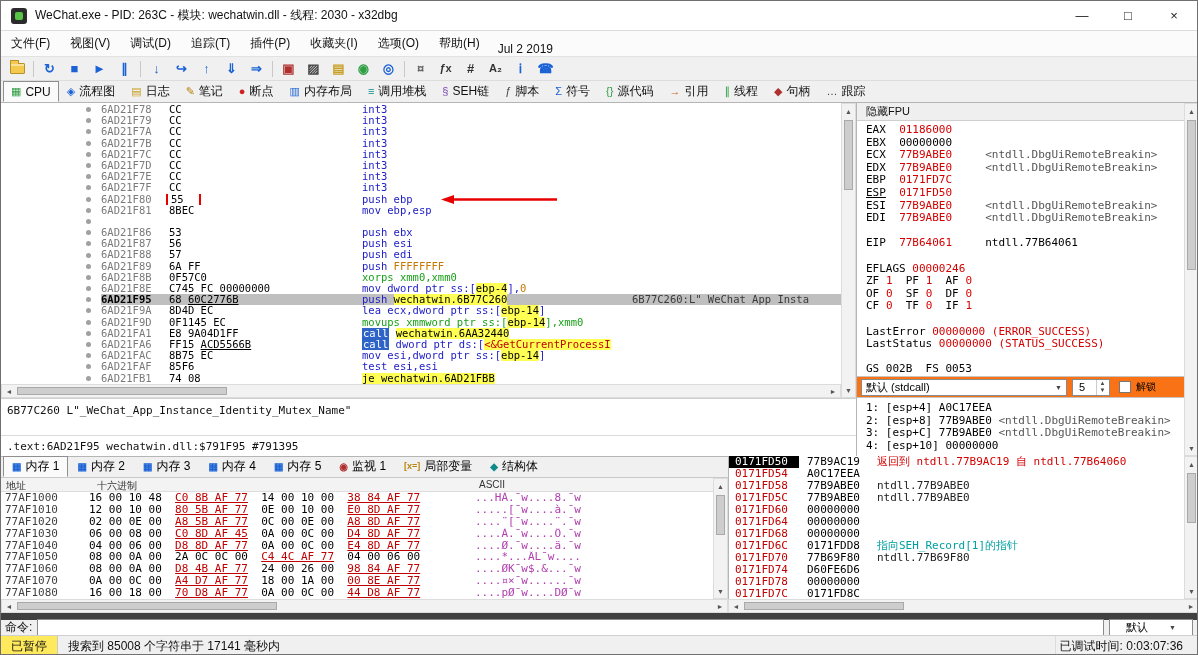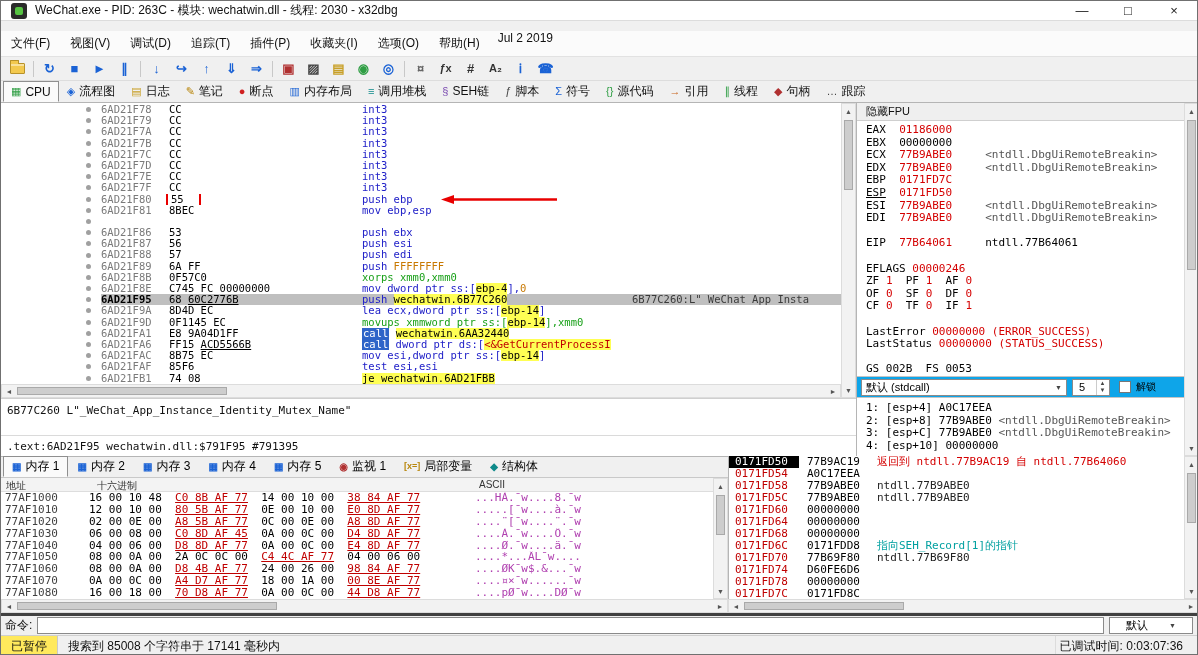--- a/index.html
+++ b/index.html
@@ -1,29 +1,29 @@
 <!DOCTYPE html>
 <html><head>
 <meta charset="utf-8">
 <style>
   *{margin:0;padding:0;box-sizing:border-box}
   html,body{background:#9a9a9a}
   body{font-family:"Liberation Sans",sans-serif}
   .window{position:relative;width:1198px;height:655px;background:#f0f0f0;border:1px solid #707070;overflow:hidden}
 
   
-  .titlebar{position:absolute;left:0;top:0;right:0;height:20px;background:#ffffff;display:flex;align-items:center;border-bottom:1px solid #dcdcdc}
+  .titlebar{position:absolute;left:0;top:0;right:0;height:30px;background:#ffffff;display:flex;align-items:center;border-bottom:1px solid #dcdcdc}
   .app-icon{width:16px;height:16px;margin:0 8px 0 10px;background:#2b2b2b;border-radius:3px;position:relative;flex:none}
   .app-icon::after{content:'';position:absolute;inset:4px;background:#57c443;border-radius:2px}
   .title-text{font-size:12px;color:#111;white-space:nowrap}
   .title-controls{margin-left:auto;display:flex;height:100%}
   .tc{width:46px;display:flex;align-items:center;justify-content:center;font-size:13px;color:#222}
 
   
-  .menubar{position:absolute;left:0;top:30px;right:0;height:26px;background:#fbfbfb;display:flex;align-items:flex-start;border-bottom:1px solid #e2e2e2;font-size:12px}
+  .menubar{position:absolute;left:0;top:30px;right:0;height:26px;background:#fbfbfb;display:flex;align-items:flex-end;border-bottom:1px solid #e2e2e2;font-size:12px}
   .menu-item{padding:0 10px;height:100%;display:flex;align-items:center;color:#111}
   .menu-date{font-weight:normal;margin-left:8px;color:#111}
 
   
   .toolbar{position:absolute;left:0;top:56px;right:0;height:24px;background:#f0f0f0;border-bottom:1px solid #dddddd;display:flex;align-items:center;padding-left:4px}
   .tb-btn{width:25px;height:22px;display:flex;align-items:center;justify-content:center}
   .tb-icon{font-size:13px;font-weight:bold;line-height:1}
   .tb-icon.small{font-size:11px}
   .tb-sep{width:1px;height:16px;background:#c8c8c8;margin:0 3px;flex:none}
   .tb-icon.folder{width:15px;height:11px;background:#f3c94e;border:1px solid #b8922a;border-radius:1px;position:relative;box-shadow:inset 0 2px 0 rgba(255,255,255,.45)}
@@ -82,21 +82,21 @@
   
   .infobox{position:absolute;left:0;top:397px;width:855px;height:72px;background:#fff;border-top:1px solid #cfcfcf;font-family:"DejaVu Sans Mono",monospace;font-size:11px;color:#111}
   .info-line1{height:36px;padding:5px 6px}
   .info-line2{border-top:1px solid #dadada;padding:4px 6px}
 
   
   .regs{position:absolute;left:855px;top:102px;width:328px;height:353px;background:#fff;border-left:1px solid #b5b5b5}
   .reg-header{height:18px;background:#efefef;border-bottom:1px solid #cfcfcf;font-size:11px;display:flex;align-items:center;padding-left:9px;color:#111}
   .reg-body{position:absolute;top:18px;left:0;right:0;height:252px;padding:3px 0 0 9px;font-family:"DejaVu Sans Mono",monospace;font-size:11px;overflow:hidden}
   .rline{height:12.6px;line-height:12.6px;white-space:pre}
-  .callconv{position:absolute;top:273px;left:0;right:0;height:22px;background:#0ea5e9;border-top:1px solid #c5c5c5;border-bottom:1px solid #c5c5c5;display:flex;align-items:center;gap:5px;padding:0 4px}
+  .callconv{position:absolute;top:273px;left:0;right:0;height:22px;background:#f97316;border-top:1px solid #c5c5c5;border-bottom:1px solid #c5c5c5;display:flex;align-items:center;gap:5px;padding:0 4px}
   .cc-select{flex:0 0 206px;height:17px;background:#fff;border:1px solid #8a8a8a;font-size:11px;display:flex;align-items:center;justify-content:space-between;padding:0 4px}
   .cc-caret{font-size:7px;color:#444}
   .cc-spin{flex:0 0 38px;height:17px;background:#fff;border:1px solid #8a8a8a;position:relative;font-size:11px;display:flex;align-items:center;padding-left:6px}
   .spins{position:absolute;right:1px;top:0;bottom:0;width:12px;display:flex;flex-direction:column;align-items:center;justify-content:center;font-size:6px;color:#444;border-left:1px solid #ccc;line-height:1.1}
   .cc-check{width:12px;height:12px;border:1px solid #777;background:#fff;margin-left:4px;flex:none}
   .cc-label{font-size:10px}
   .args{position:absolute;top:296px;left:0;right:0;bottom:0;background:#fff;padding:3px 0 0 9px;font-family:"DejaVu Sans Mono",monospace;font-size:11px;overflow:hidden}
   .aline{height:12.5px;line-height:12.5px;white-space:pre;color:#000}
 
   
@@ -121,21 +121,21 @@
   .srow{display:flex;height:12px;line-height:12px;font-family:"DejaVu Sans Mono",monospace;font-size:11px;overflow:hidden}
   .s-addr{flex:0 0 70px;padding-left:6px;color:#c00000}
   .s-addr.sel{background:#000;color:#fff}
   .s-val{flex:0 0 78px;padding-left:8px;color:#000}
   .s-com{flex:1;white-space:pre;color:#222}
   .s-com.red{color:#d40000}
   .s-com.cyan{color:#00a0a0}
   .s-com.k{color:#222}
 
   
-  .cmdbar{position:absolute;left:0;top:612px;right:0;height:22px;background:#f0f0f0;border-top:3px solid #404040;display:flex;align-items:center;gap:5px;padding:0 4px}
+  .cmdbar{position:absolute;left:0;top:612px;right:0;height:22px;background:#f0f0f0;border-top:7px solid #404040;display:flex;align-items:center;gap:5px;padding:0 4px}
   .cmd-label{font-size:12px;color:#111}
   .cmd-input{flex:1;height:17px;background:#fff;border:1px solid #8a8a8a;font-family:"DejaVu Sans Mono",monospace;font-size:11px;padding:0 3px;outline:none}
   .cmd-select{flex:0 0 84px;height:17px;background:#fff;border:1px solid #8a8a8a;font-size:11px;display:flex;align-items:center;justify-content:space-between;padding:0 16px}
 
   
   .statusbar{position:absolute;left:0;top:634px;right:0;height:21px;background:#f0f0f0;border-top:1px solid #cfcfcf;display:flex;align-items:stretch;font-size:12px;color:#111}
   .status-badge{display:flex;align-items:center;padding:0 10px;background:#ffe95c;border-right:1px solid #c9c9c9;font-size:12px}
   .status-msg{display:flex;align-items:center;padding:0 10px}
   .status-right{margin-left:auto;display:flex;align-items:center;padding-right:14px;border-left:1px solid #dcdcdc;padding-left:4px}
 </style>

